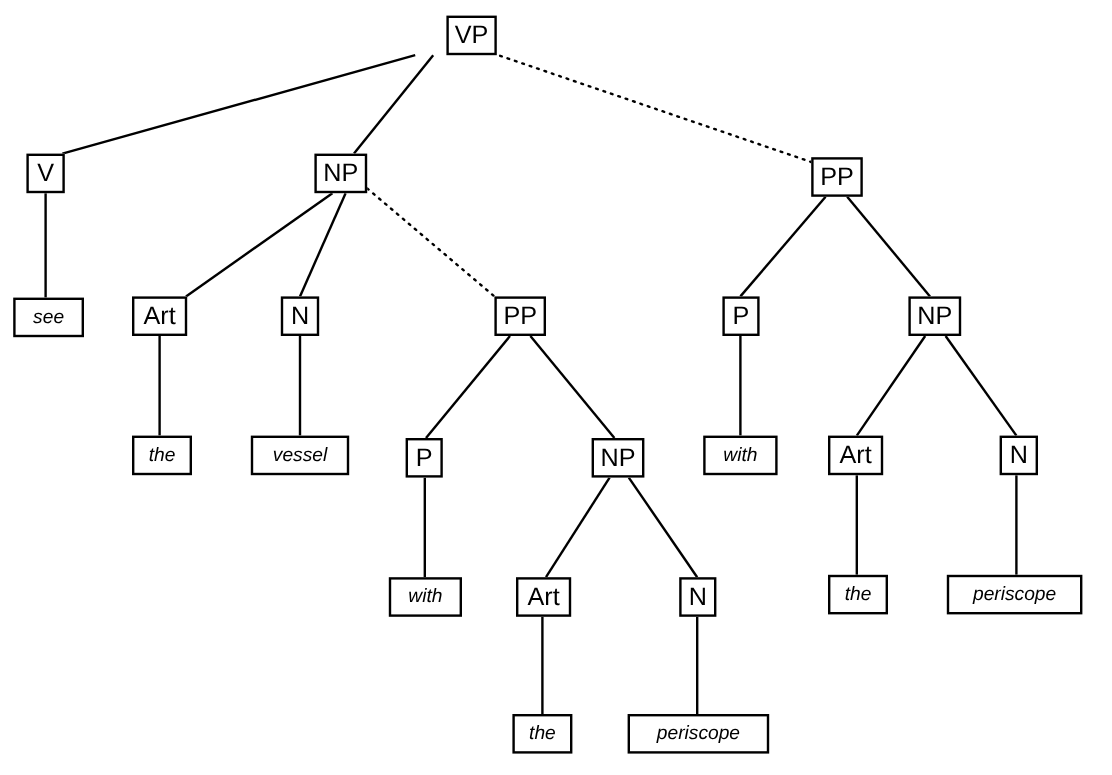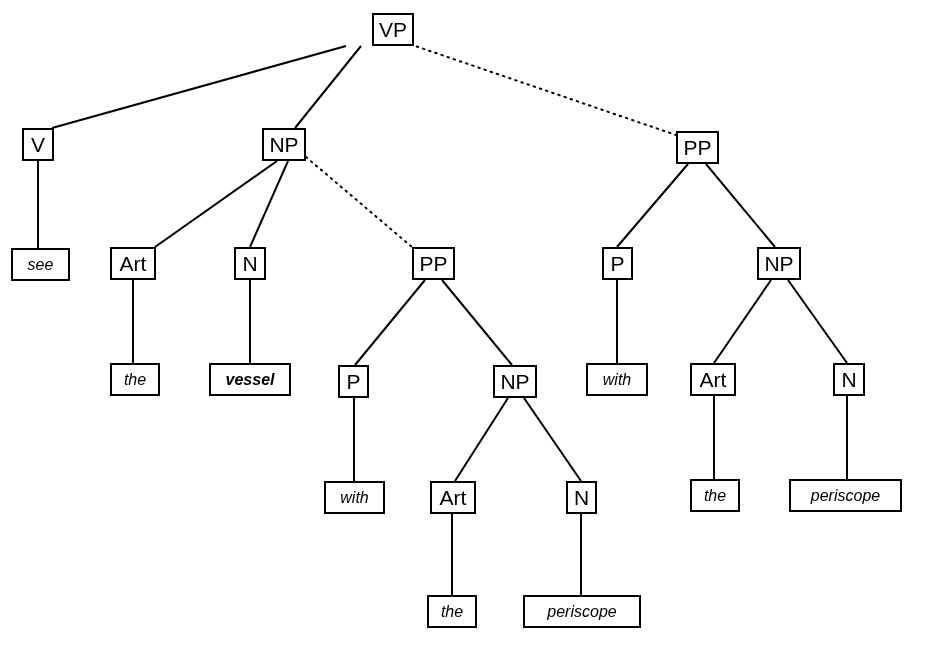--- a/index.html
+++ b/index.html
@@ -74,21 +74,21 @@
     <div class="node" style="left: 22px; top: 128px; width: 32px; height: 33px;">V</div>
     <div class="node" style="left: 262px; top: 128px; width: 44px; height: 33px;">NP</div>
     <div class="node" style="left: 676px; top: 131px; width: 43px; height: 33px;">PP</div>
     <div class="node leaf" style="left: 11px; top: 248px; width: 59px; height: 33px;">see</div>
     <div class="node" style="left: 110px; top: 247px; width: 46px; height: 33px;">Art</div>
     <div class="node" style="left: 234px; top: 247px; width: 32px; height: 33px;">N</div>
     <div class="node" style="left: 412px; top: 247px; width: 43px; height: 33px;">PP</div>
     <div class="node" style="left: 602px; top: 247px; width: 31px; height: 33px;">P</div>
     <div class="node" style="left: 757px; top: 247px; width: 44px; height: 33px;">NP</div>
     <div class="node leaf" style="left: 110px; top: 363px; width: 50px; height: 33px;">the</div>
-    <div class="node leaf" style="left: 209px; top: 363px; width: 82px; height: 33px; font-weight: bold;">vessel</div>
+    <div class="node leaf" style="left: 209px; top: 363px; width: 82px; height: 33px;">vessel</div>
     <div class="node" style="left: 338px; top: 365px; width: 31px; height: 33px;">P</div>
     <div class="node" style="left: 493px; top: 365px; width: 44px; height: 33px;">NP</div>
     <div class="node leaf" style="left: 586px; top: 363px; width: 62px; height: 33px;">with</div>
     <div class="node" style="left: 690px; top: 363px; width: 46px; height: 33px;">Art</div>
     <div class="node" style="left: 833px; top: 363px; width: 32px; height: 33px;">N</div>
     <div class="node leaf" style="left: 324px; top: 481px; width: 61px; height: 33px;">with</div>
     <div class="node" style="left: 430px; top: 481px; width: 46px; height: 33px;">Art</div>
     <div class="node" style="left: 566px; top: 481px; width: 31px; height: 33px;">N</div>
     <div class="node leaf" style="left: 690px; top: 479px; width: 50px; height: 33px;">the</div>
     <div class="node leaf" style="left: 789px; top: 479px; width: 113px; height: 33px;">periscope</div>

